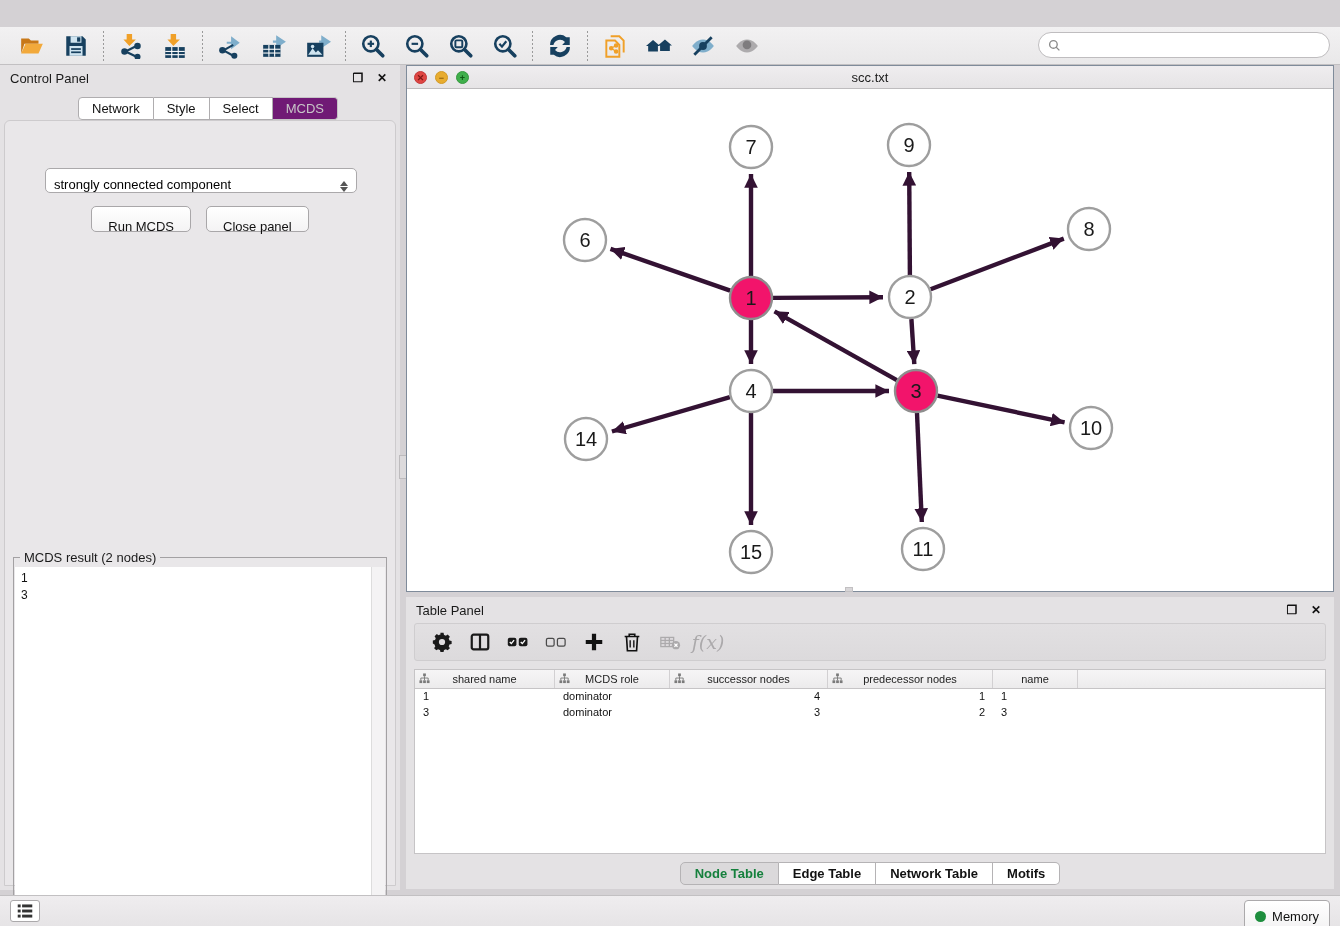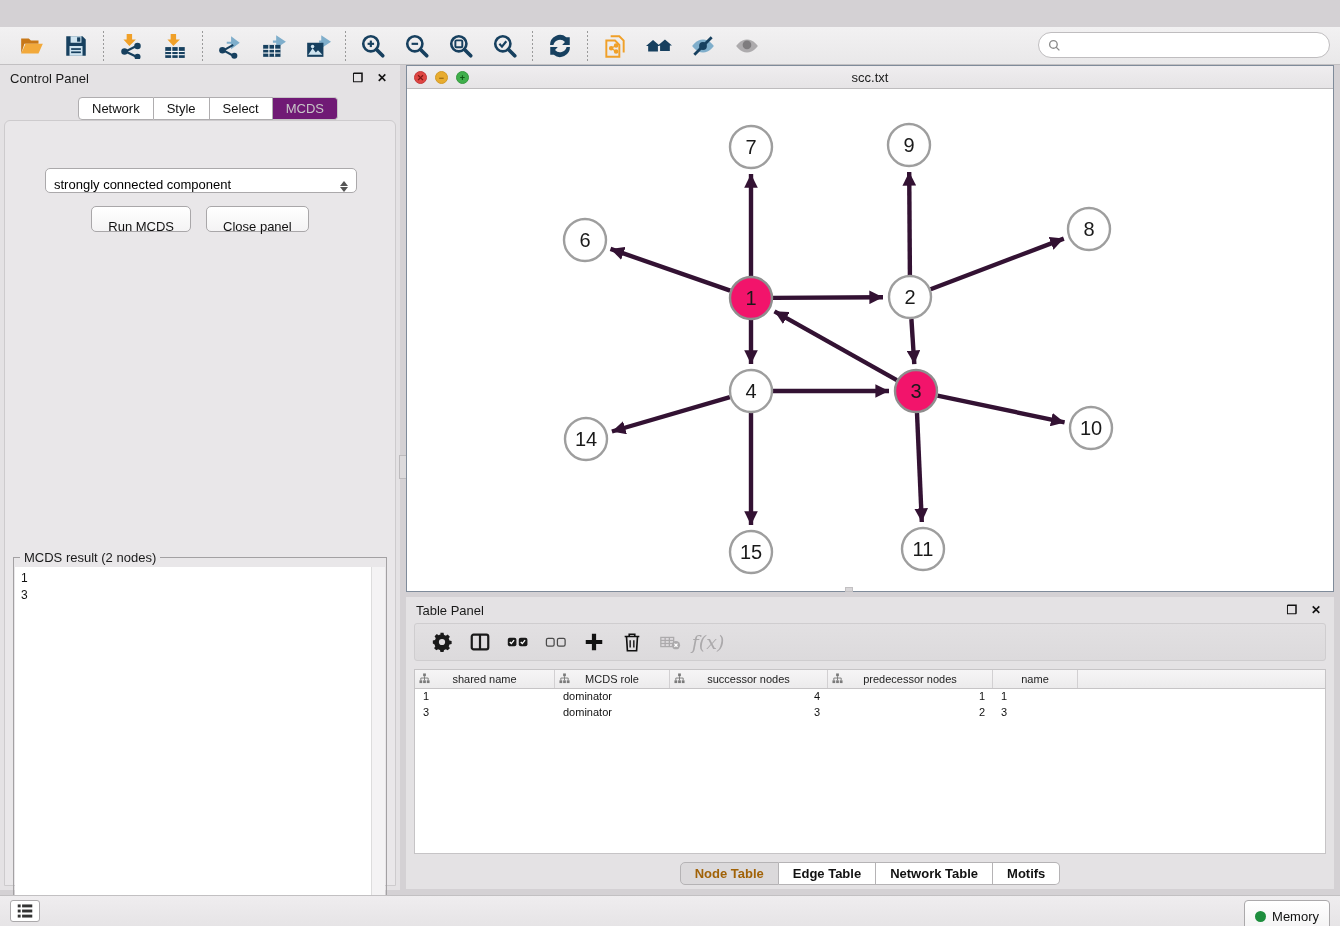--- a/index.html
+++ b/index.html
@@ -103,21 +103,21 @@
   .gh-cell { display:flex; align-items:center; justify-content:center; font-size:11px;
     color:#222; border-right:1px solid #D2D0D2; position:relative; cursor:pointer; }
   .gh-cell .tree-ic { position:absolute; left:4px; top:3px; }
   .grid-row { display:flex; height:16px; }
   .gr-cell { font-size:11px; color:#111; padding:1px 8px; white-space:nowrap; overflow:hidden; }
   .seg-tabs { position:absolute; left:0; right:0; top:265px; display:flex; justify-content:center; }
   .seg { background:#FFF; border:1px solid #B5B3B5; border-left:none; font-size:13px;
     font-weight:bold; padding:3px 14px; height:23px; cursor:pointer; color:#111; }
   .seg:first-child { border-left:1px solid #B5B3B5; border-radius:5px 0 0 5px; }
   .seg:last-child { border-radius:0 5px 5px 0; }
-  .seg.active { background:#DBD9DB; color:#a16207; }
+  .seg.active { background:#DBD9DB; color:#15803d; }
 
   
   .statusbar { position:absolute; left:0; bottom:0; width:1340px; height:31px;
     background:linear-gradient(#EFEDEF,#E6E4E6); border-top:1px solid #C2C0C2; }
   .list-btn { position:absolute; left:10px; top:4px; width:30px; height:22px; background:#FFF;
     border:1px solid #ABA9AB; border-radius:3px; display:flex; align-items:center;
     justify-content:center; cursor:pointer; }
   .mem-btn { position:absolute; right:10px; top:4px; height:33px; background:linear-gradient(#FFF,#F2F1F2);
     border:1px solid #ABA9AB; border-radius:4px; display:flex; align-items:center; gap:6px;
     padding:0 10px; font-size:13px; cursor:pointer; color:#111; }

